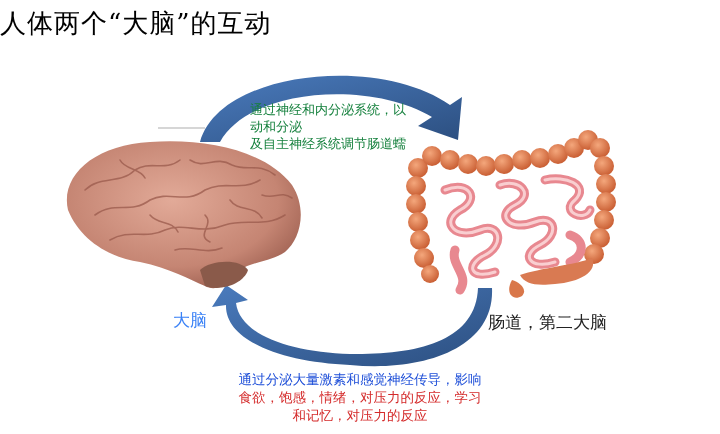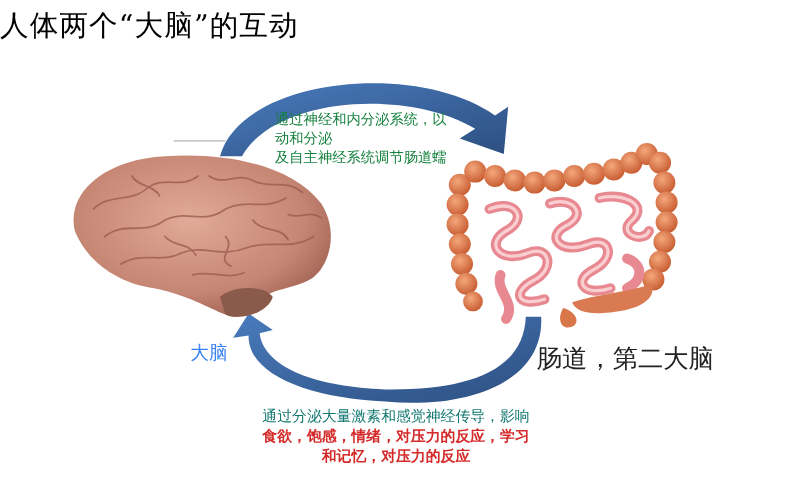--- a/index.html
+++ b/index.html
@@ -5,24 +5,24 @@
     html, body { margin: 0; padding: 0; background: #ffffff; }
     body { width: 720px; height: 434px; position: relative; overflow: hidden;
            font-family: "DejaVu Serif", "Liberation Serif", serif; color: #222; }
     .title { position: absolute; left: 0; top: 6px; width: 720px; text-align: left;
              font-size: 26px; color: #000000; letter-spacing: 1px; }
     svg.art { position: absolute; left: 0; top: 0; }
     .top-text { position: absolute; left: 250px; top: 101px; width: 220px; text-align: left;
                 font-size: 13px; line-height: 17px; color: #15803d; }
     .bottom-text { position: absolute; left: 190px; top: 370px; width: 340px; text-align: center;
                    font-size: 13.5px; line-height: 18px; }
-    .bottom-text .black { color: #0f766e; }
-    .bottom-text .red { color: #d42a2a; font-weight: bold; }
+    .bottom-text .black { color: #1d4ed8; }
+    .bottom-text .red { color: #d42a2a; font-weight: normal; }
     .label-brain { position: absolute; left: 133px; top: 309px; font-size: 17px; color: #3b82f6; margin-left: 40px; }
-    .label-gut { position: absolute; left: 488px; top: 311px; font-size: 23px; color: #222; }
+    .label-gut { position: absolute; left: 488px; top: 311px; font-size: 17px; color: #222; }
   </style>
 </head>
 <body>
 
 <div class="title">人体两个“大脑”的互动</div>
 
 <svg class="art" width="720" height="434" viewBox="0 0 720 434">
   <defs>
     <linearGradient id="arrowGrad" x1="0" y1="0" x2="1" y2="1">
       <stop offset="0" stop-color="#4a7bbd"></stop>

